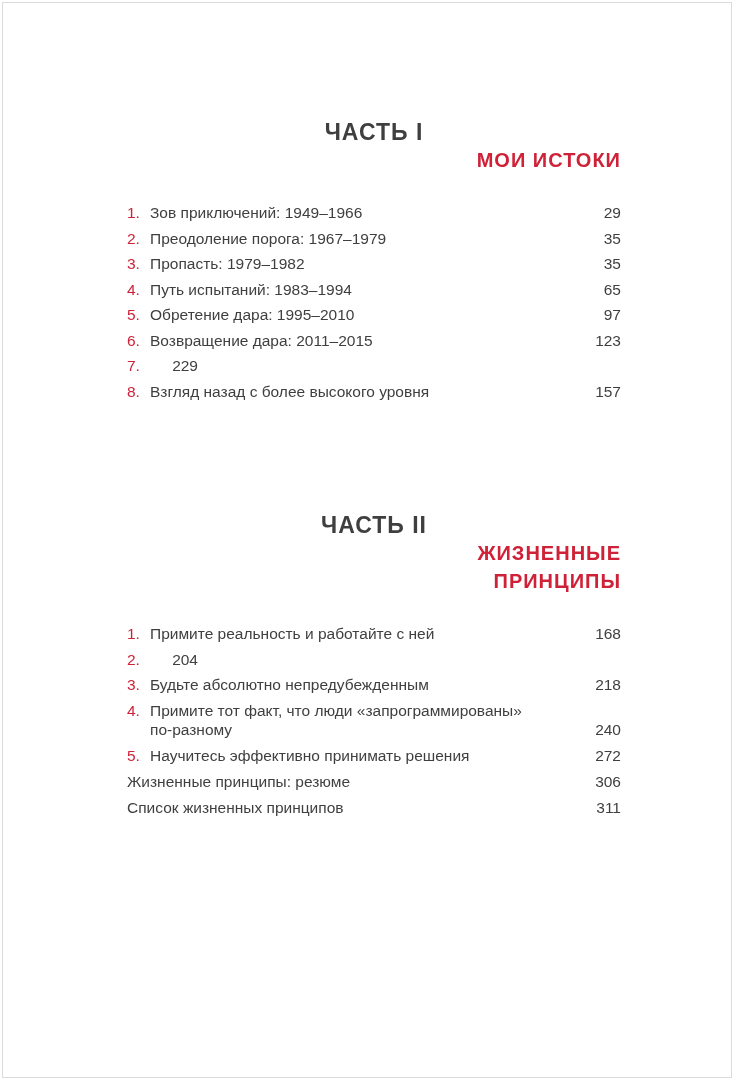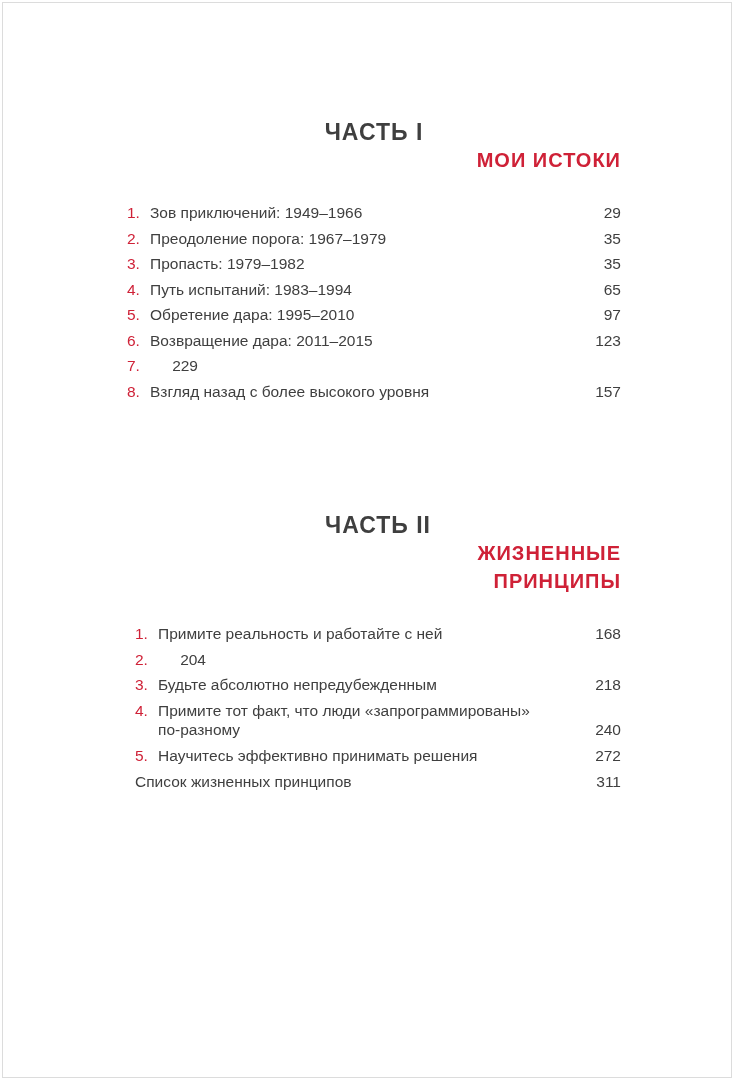--- a/index.html
+++ b/index.html
@@ -21,21 +21,21 @@
     border: 1px solid #dcdcdc;
     pointer-events: none;
   }
   .content {
     position: absolute;
     left: 127px;
     width: 494px;
     top: 0;
   }
   .part1 { padding-top: 118px; }
-  .part2 { margin-top: 110px; margin-left: 8px; }
+  .part2 { margin-top: 110px; }
   .part-heading {
     text-align: center;
     font-size: 23px;
     font-weight: bold;
     line-height: 28px;
     letter-spacing: 1px;
     color: var(--text, #3f3f3f);
   }
   .part-subheading {
     text-align: right;
@@ -156,19 +156,23 @@
       </div>
       <div class="toc-row">
         <span class="num">5.</span>
         <span class="title">Научитесь эффективно принимать решения</span>
         <span class="pagenum">272</span>
       </div>
     </div>
 
     <div class="extras">
       <div class="toc-row">
+        <span class="title">Жизненные принципы: резюме</span>
+        <span class="pagenum">306</span>
+      </div>
+      <div class="toc-row">
         <span class="title">Список жизненных принципов</span>
         <span class="pagenum">311</span>
       </div>
     </div>
   </div>
 
 </div>
 
 </body></html>

